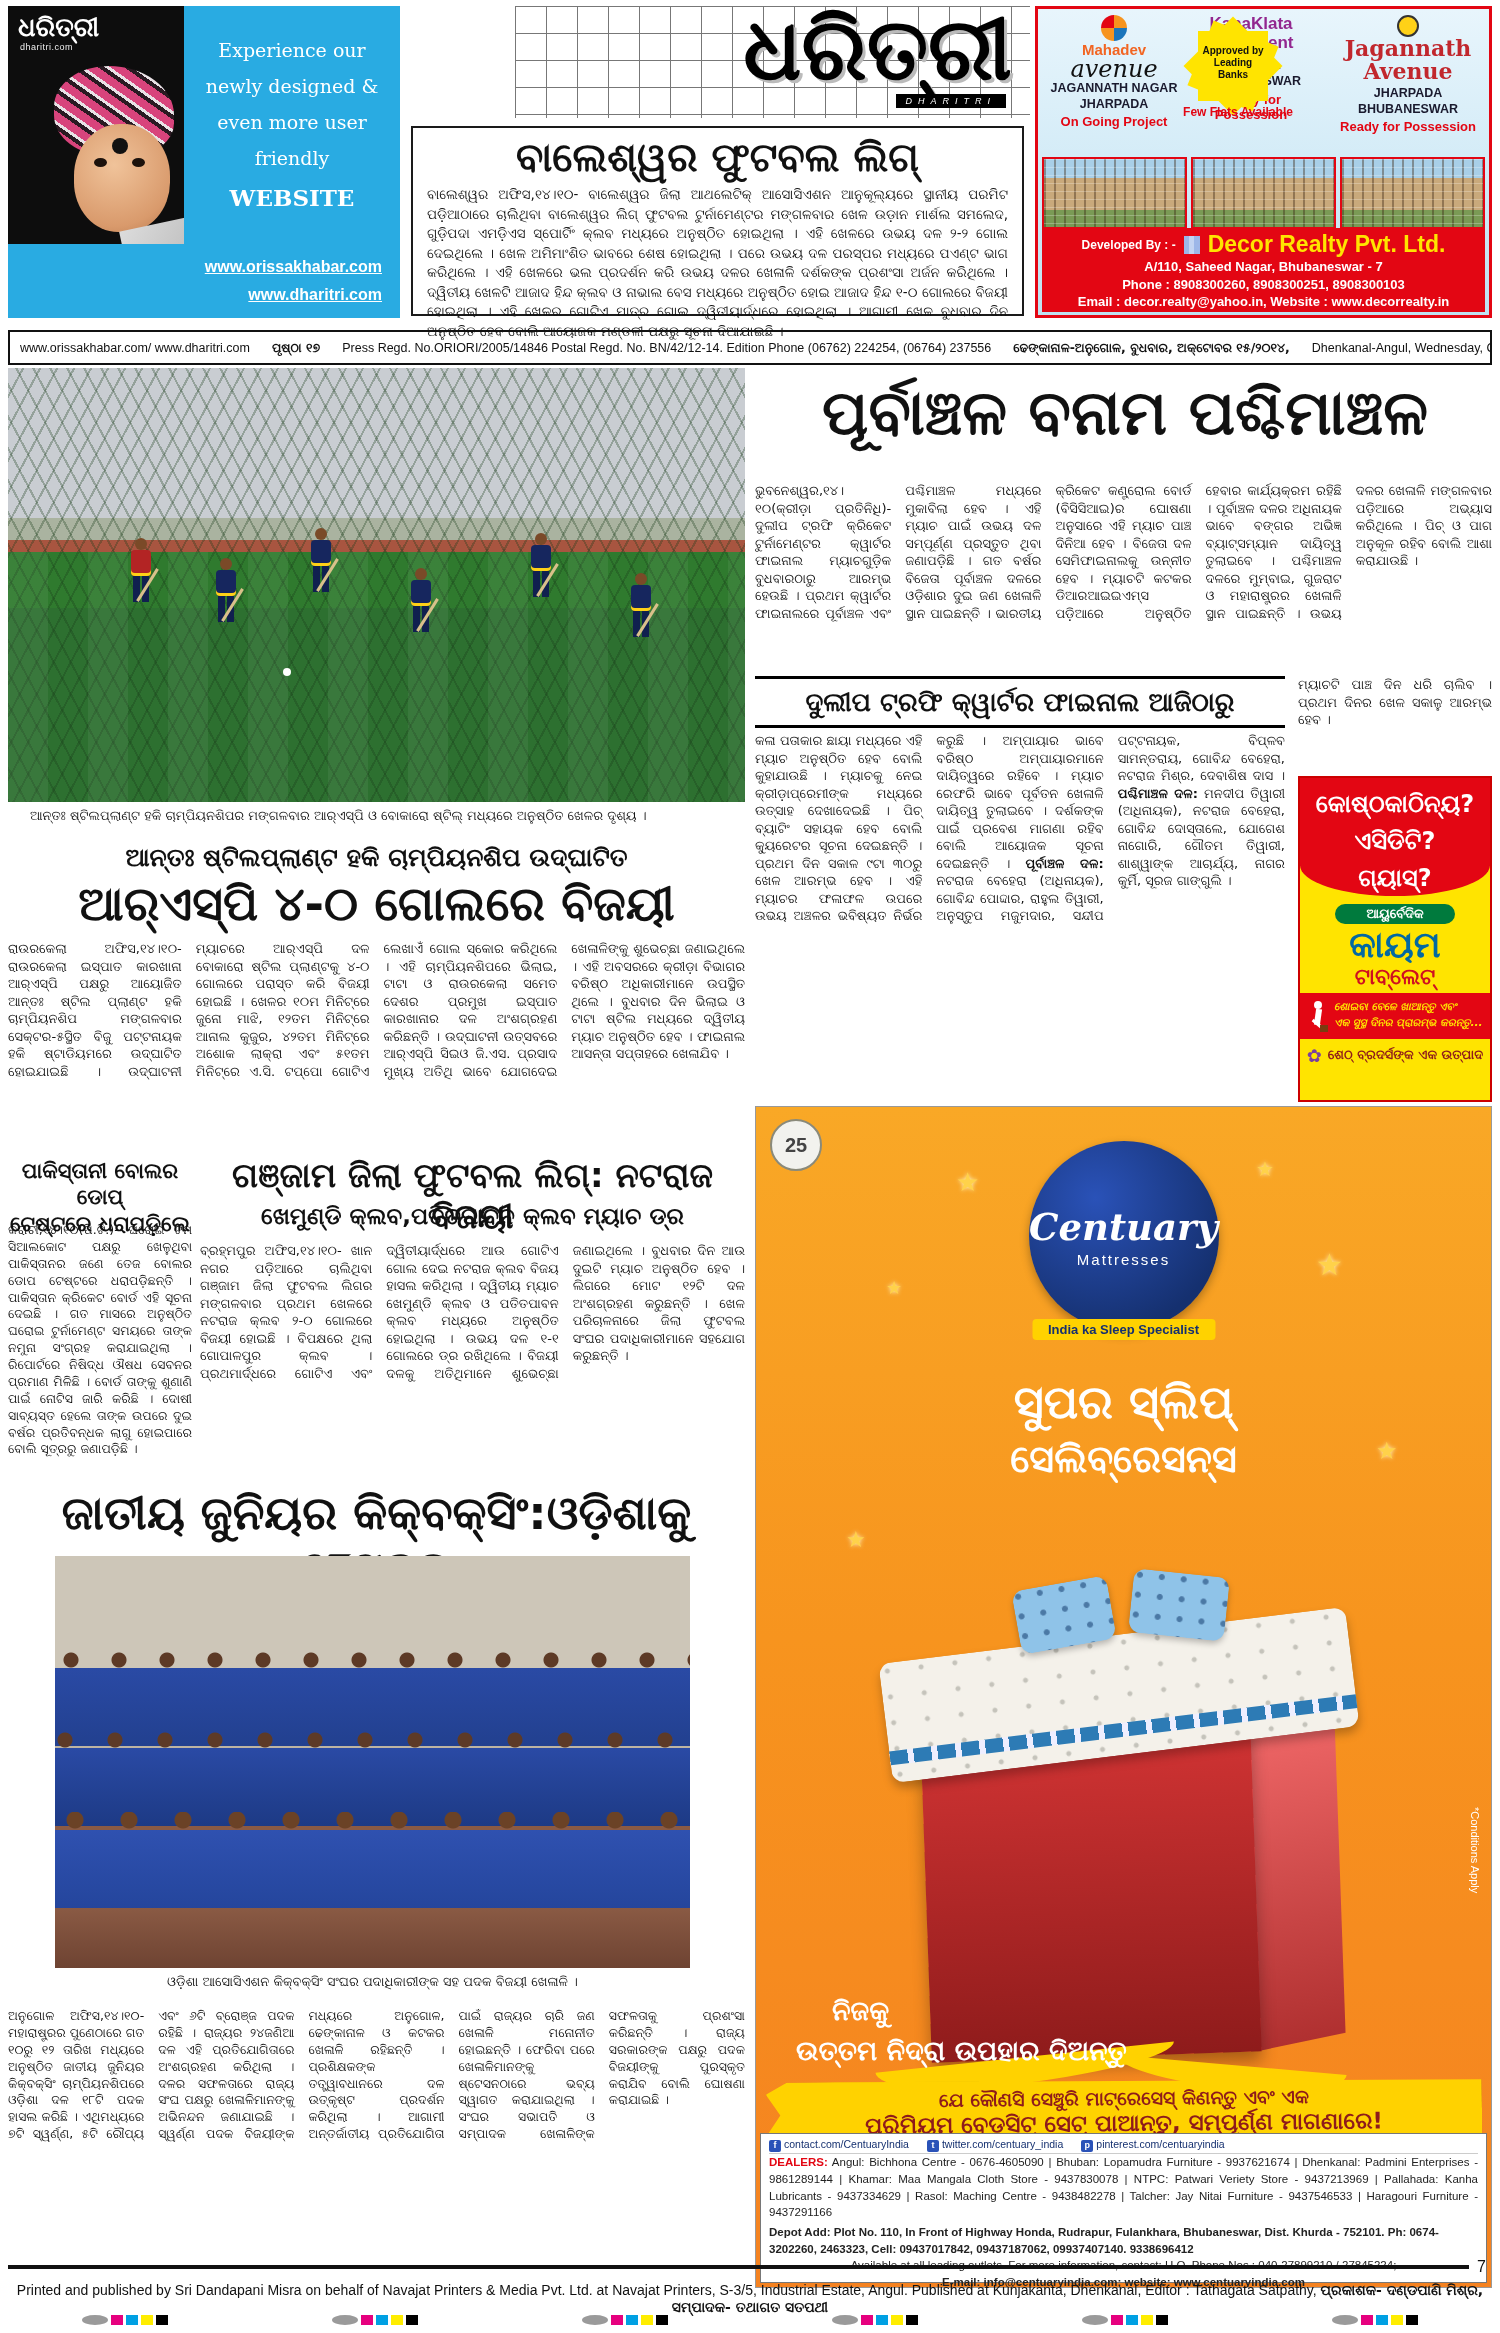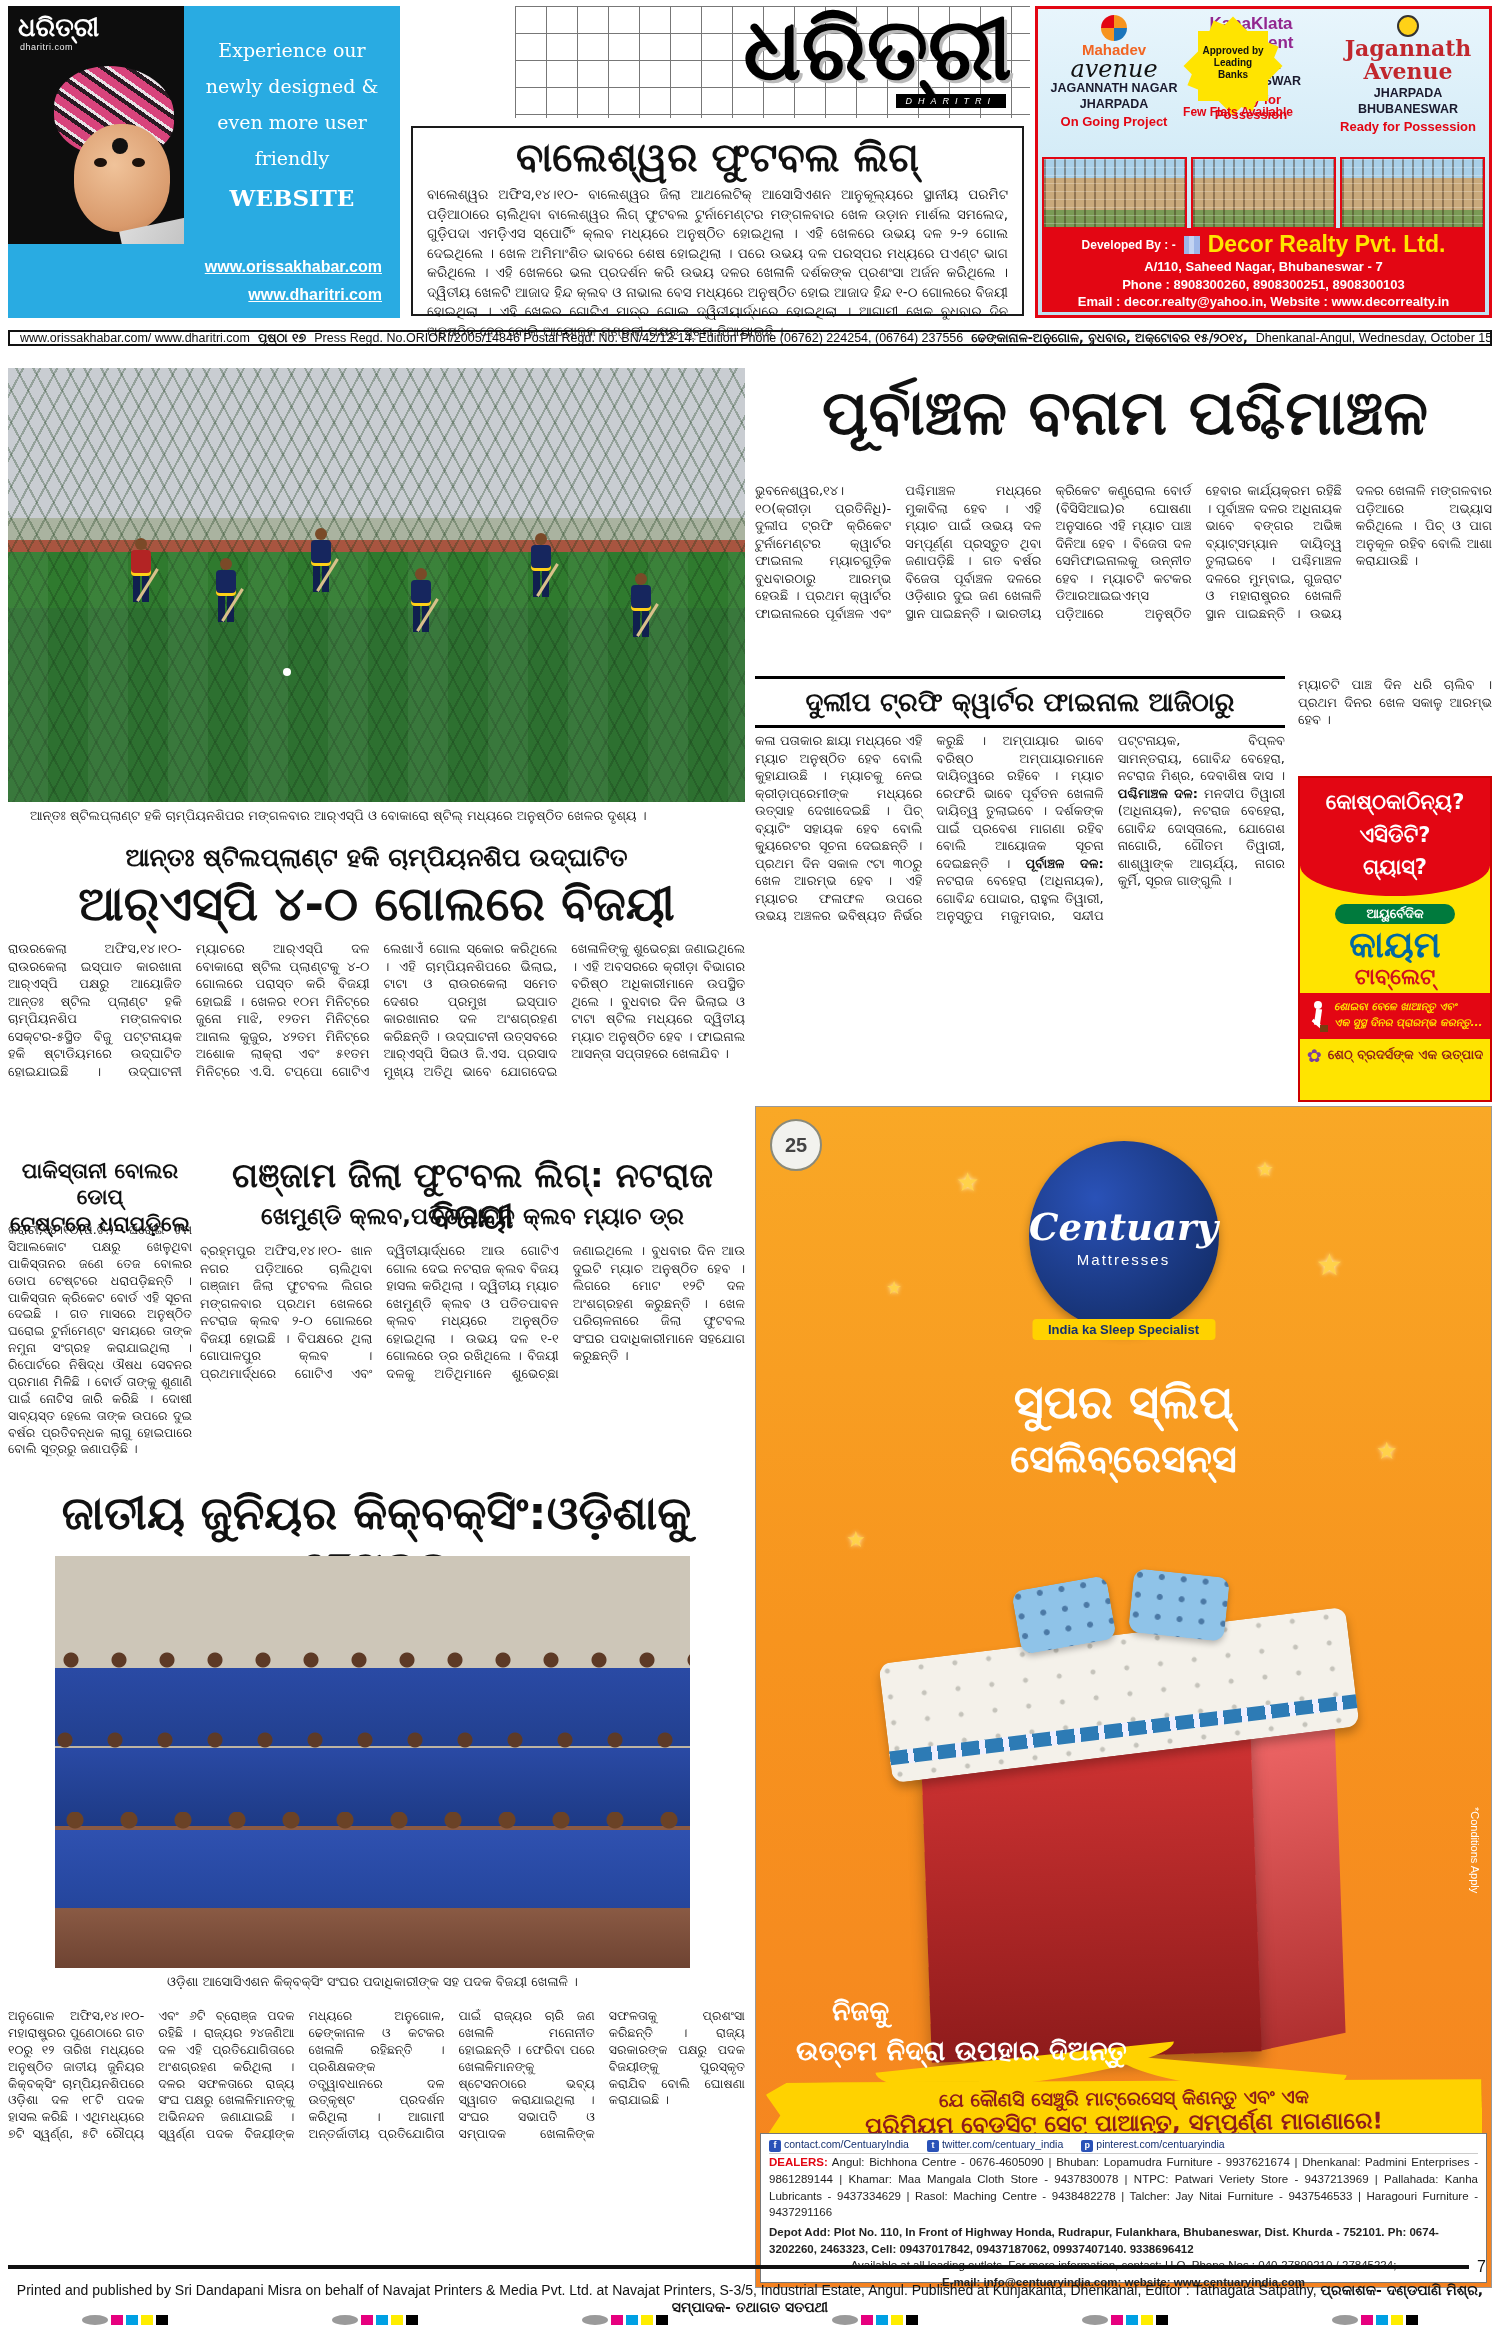--- a/index.html
+++ b/index.html
@@ -61,22 +61,22 @@
     background:linear-gradient(#9fc8e8 0 30%,#c8a878 30% 100%),#caa;
     background-image:linear-gradient(rgba(255,255,255,.25) 1px,transparent 1px),linear-gradient(90deg,rgba(60,40,20,.4) 2px,transparent 2px),linear-gradient(#a8cfe8 0 28%,#c9a97b 28% 75%,#7a9a55 75%);
     background-size:8px 8px,10px 100%,100% 100%;}
   .decor{position:absolute;left:4px;right:4px;bottom:3px;height:84px;background:#e30613;color:#fff;text-align:center;}
   .decor .row1{display:flex;align-items:center;justify-content:center;gap:8px;margin-top:3px;text-align:right;}
   .decor .dev{font-size:12px;font-weight:bold;}
   .decor .bldg{width:16px;height:18px;background:linear-gradient(90deg,#9db7e8 0 30%,#c3d4f2 30% 60%,#9db7e8 60%);}
   .decor .co{color:#ffe400;font-size:23px;font-weight:bold;}
   .decor .ln{font-size:13px;font-weight:bold;line-height:1.35;}
   
-  .infobar{left:8px;top:330px;width:1484px;height:16px;border:2px solid #111;box-sizing:border-box;
-    display:flex;align-items:center;gap:8px;padding:0 10px;font-size:12.5px;white-space:nowrap;overflow:hidden;}
+  .infobar{left:8px;top:330px;width:1484px;height:35px;border:2px solid #111;box-sizing:border-box;
+    display:flex;align-items:center;gap:22px;padding:0 10px;font-size:12.5px;white-space:nowrap;overflow:hidden;}
   .infobar b{font-weight:bold;}
   
   .hphoto{left:8px;top:368px;width:737px;height:434px;overflow:hidden;
     background:
      repeating-linear-gradient(62deg,rgba(25,60,25,.30) 0 2px,transparent 2px 15px),
      repeating-linear-gradient(-62deg,rgba(25,60,25,.30) 0 2px,transparent 2px 15px),
      linear-gradient(#c9cdd2 0 150px,#aab3a0 150px 172px,#a85540 172px 184px,#2f7a2e 184px 240px,#2d7030 240px 100%);}
   .hphoto .mow{position:absolute;left:0;top:184px;right:0;bottom:0;
     background:repeating-linear-gradient(90deg,rgba(255,255,255,.06) 0 40px,transparent 40px 80px);}
   .hplayer{position:absolute;width:26px;height:70px;}
@@ -98,21 +98,21 @@
   .bodytxt{font-size:13px;line-height:1.35;}
   .cols5{columns:5;column-gap:14px;}
   .cols4{columns:4;column-gap:14px;}
   .cols3{columns:3;column-gap:14px;}
   .dulip{left:755px;top:676px;width:530px;height:46px;border-top:3px solid #000;border-bottom:3px solid #000;
     display:flex;align-items:center;justify-content:center;font-size:26px;font-weight:bold;}
   
   .kayam{left:1298px;top:776px;width:194px;height:326px;border:2px solid #c00;box-sizing:border-box;background:#ffe400;}
   .kayam .top{height:118px;background:#e30613;border-radius:0 0 50% 50%/0 0 26% 26%;
     color:#fff;text-align:center;font-weight:bold;padding-top:8px;box-sizing:border-box;}
-  .kayam .top div{font-size:21px;line-height:1.55;}
+  .kayam .top div{font-size:24px;line-height:1.55;}
   .kayam .ayur{margin:8px auto 2px;width:120px;background:#007a3d;color:#fff;border-radius:14px;
     text-align:center;font-size:13px;font-weight:bold;padding:2px 0;}
   .kayam .brand{text-align:center;color:#0369a1;font-size:36px;font-weight:bold;line-height:1.05;}
   .kayam .brand2{text-align:center;color:#cf1020;font-size:22px;font-weight:bold;}
   .kayam .strip{position:relative;margin-top:4px;background:#e30613;color:#ffe400;height:46px;
     font-size:10.5px;font-style:italic;font-weight:bold;line-height:1.5;padding:6px 4px 0 34px;box-sizing:border-box;}
   .kman{position:absolute;left:8px;top:8px;width:20px;height:36px;}
   .kman .h{position:absolute;left:6px;top:0;width:8px;height:8px;border-radius:50%;background:#fff;}
   .kman .b{position:absolute;left:7px;top:8px;width:6px;height:16px;background:#fff;transform:rotate(8deg);}
   .kman .l{position:absolute;left:3px;top:22px;width:14px;height:3px;background:#fff;transform:rotate(40deg);}

